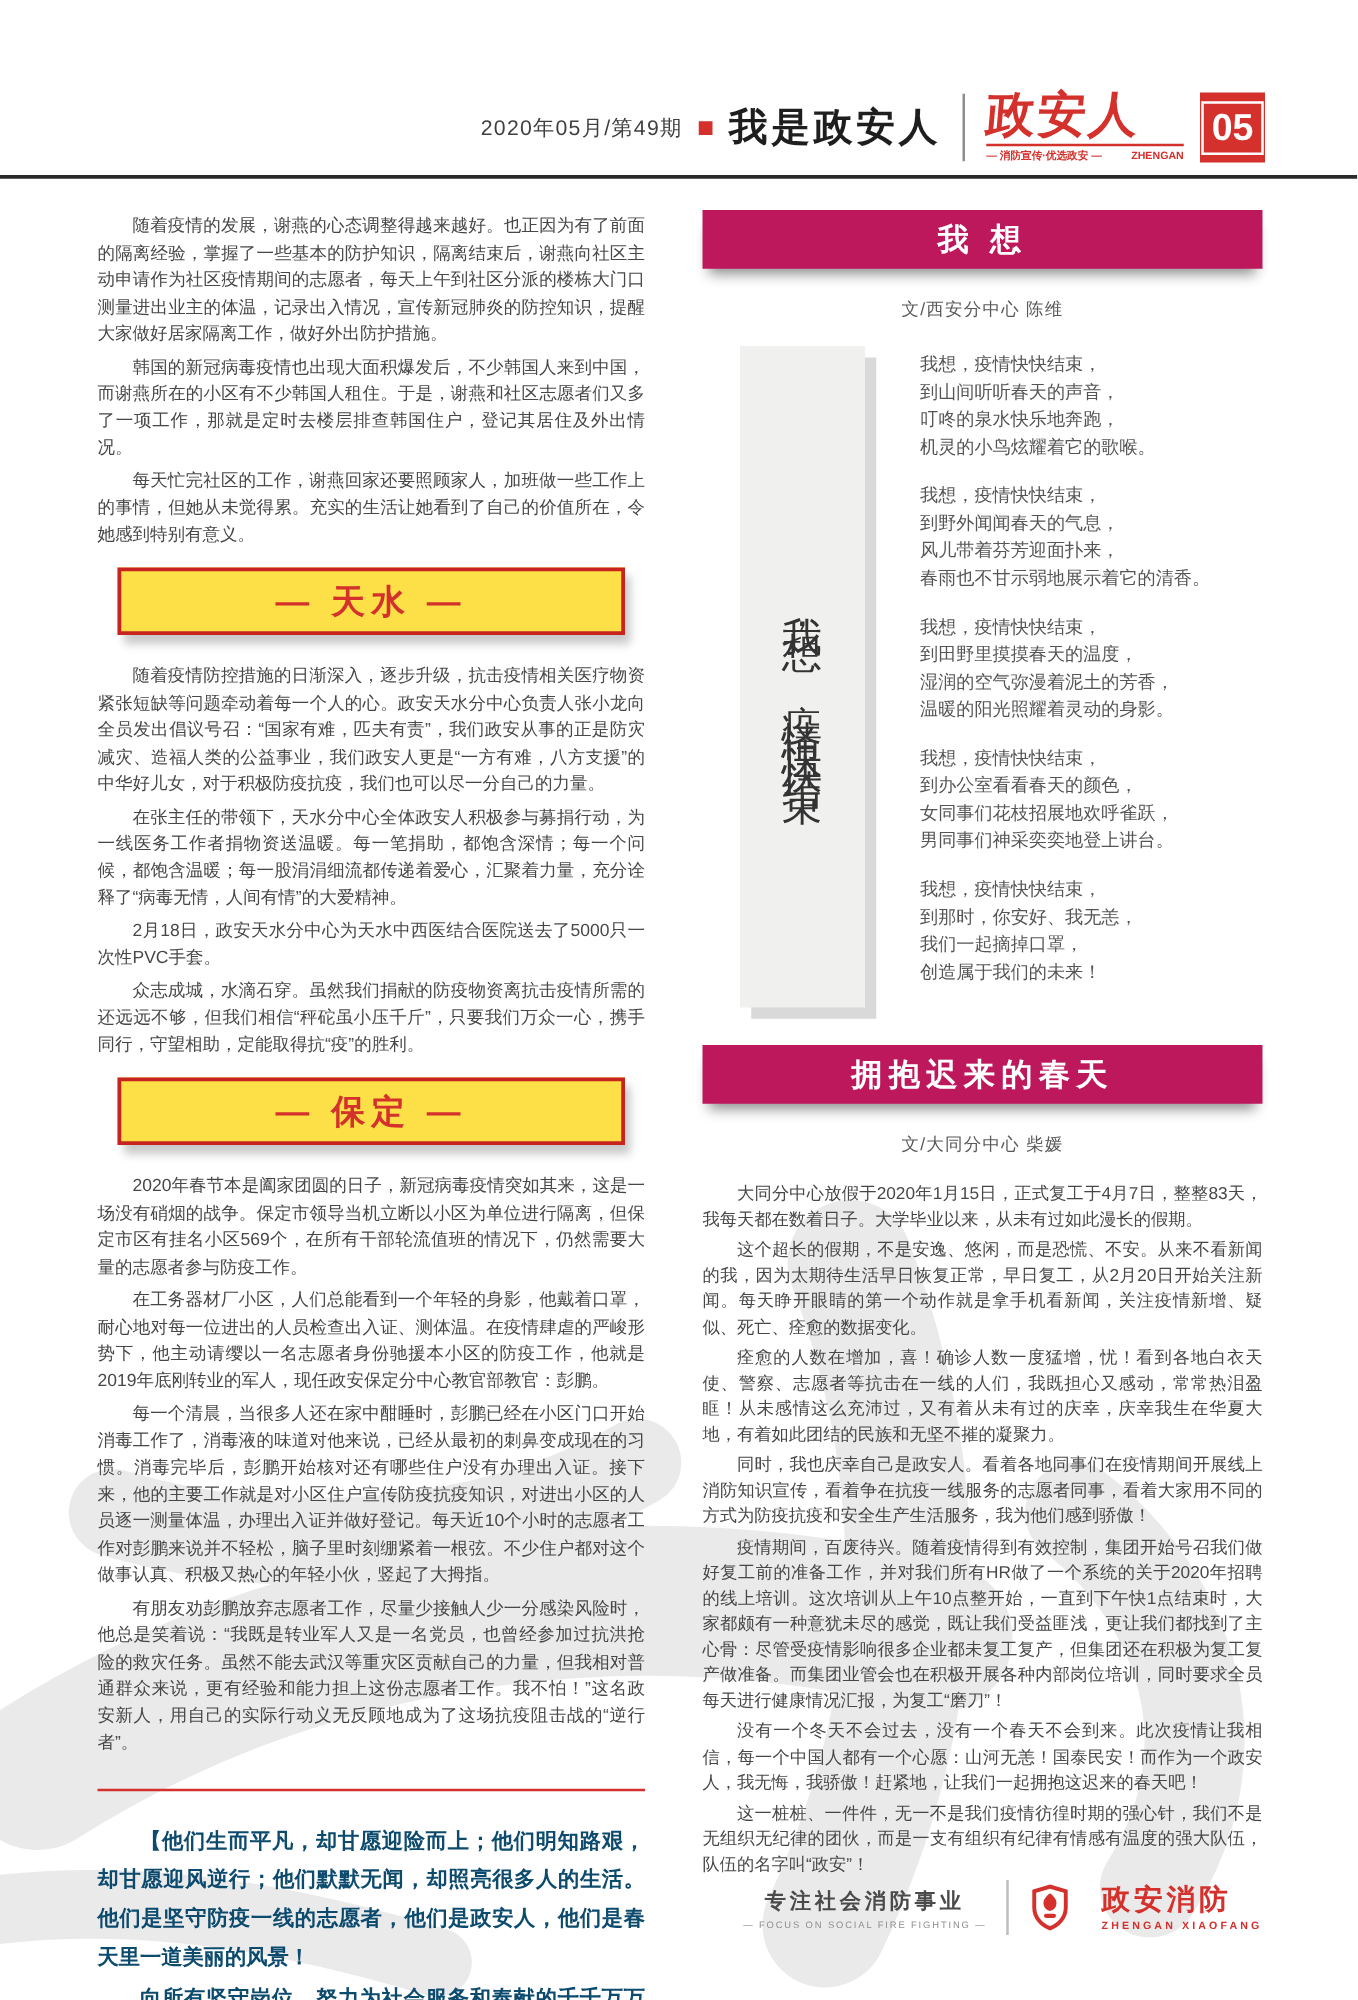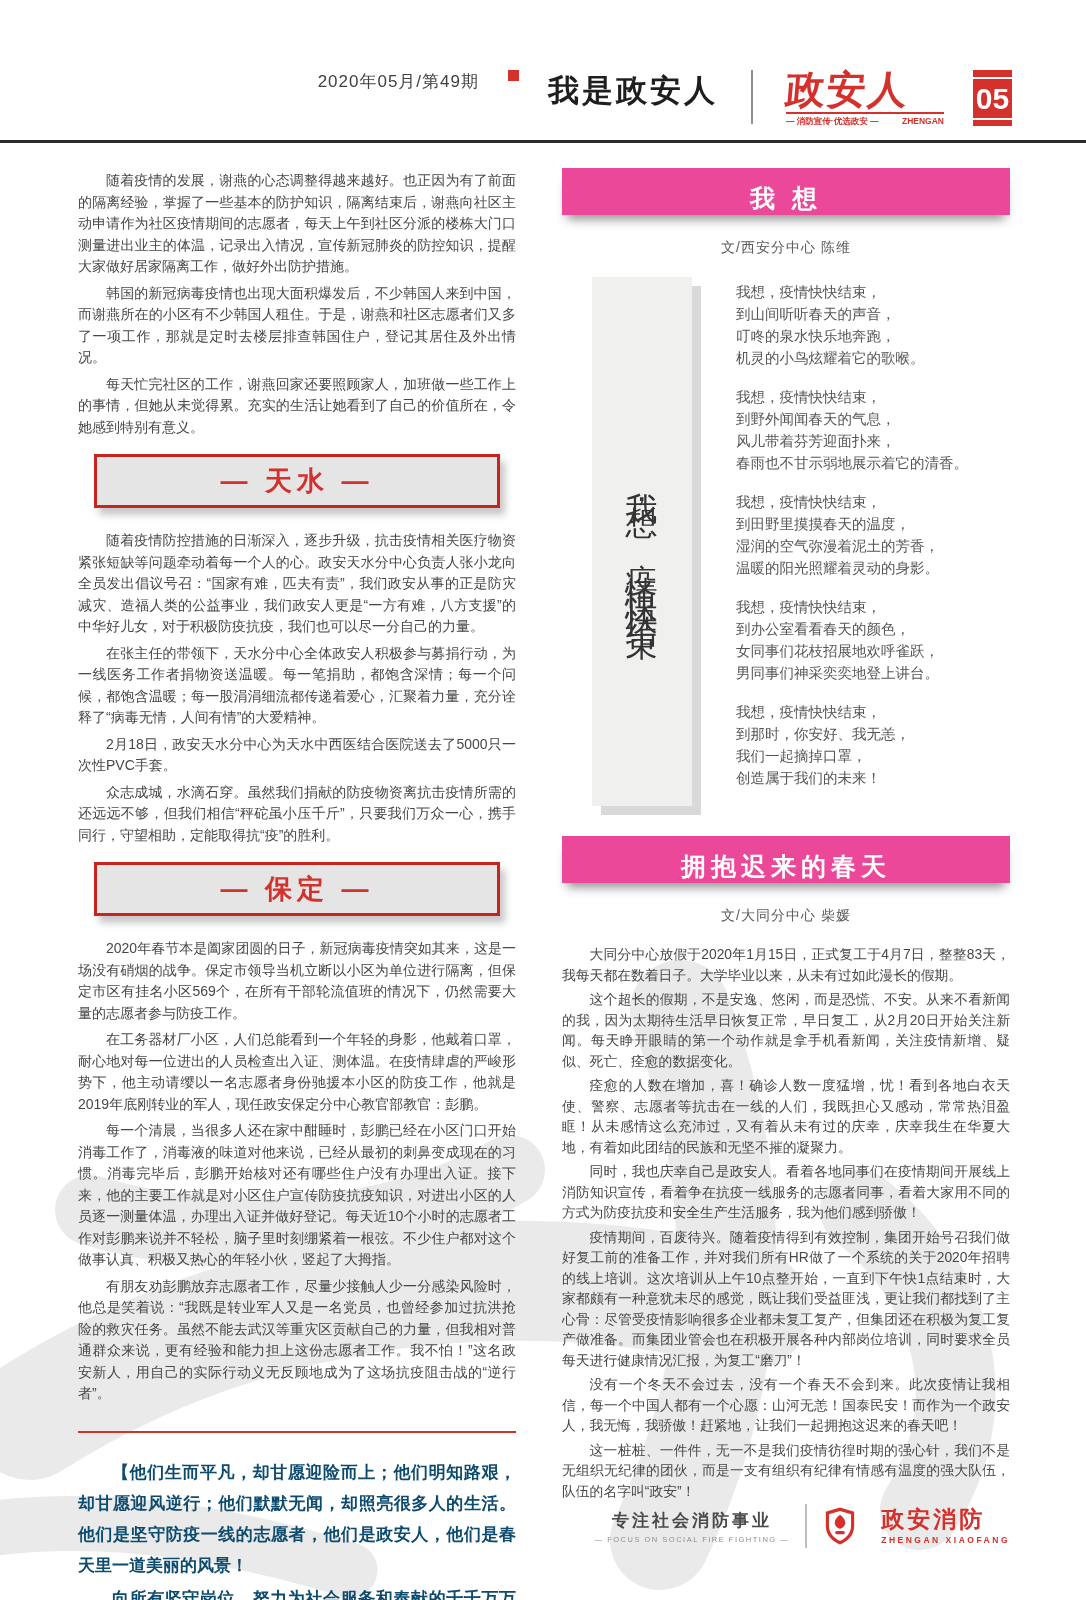--- a/index.html
+++ b/index.html
@@ -2,49 +2,49 @@
 <html><head>
 <meta charset="utf-8">
 <style>
   html,body{margin:0;padding:0;background:#ffffff;}
   .page{position:relative;width:1086px;height:1600px;background:#fff;overflow:hidden;
         font-family:"Liberation Sans",sans-serif;}
   
   .watermark{position:absolute;left:-80px;top:950px;z-index:0;}
   
   .header{position:absolute;top:70px;left:78px;right:74px;height:64px;
-          display:flex;align-items:flex-start;justify-content:flex-end;gap:29px;z-index:2;}
+          display:flex;align-items:center;justify-content:flex-end;gap:13px;z-index:2;}
   .issue{font-size:17px;color:#3f3f3f;letter-spacing:1px;white-space:nowrap;}
   .red-sq{width:11px;height:11px;background:#d4312c;display:inline-block;flex:0 0 auto;}
   .masthead{font-size:31px;font-weight:bold;color:#1e1e1e;letter-spacing:3px;white-space:nowrap;}
   .vdiv{width:2px;height:54px;background:#8f8f8f;margin:0 4px;flex:0 0 auto;}
   .logo{display:flex;flex-direction:column;width:158px;flex:0 0 auto;}
   .logo-main{font-size:39px;font-weight:900;color:#d4312c;letter-spacing:2px;line-height:1;
              transform:skewX(-5deg);white-space:nowrap;}
   .logo-sub{display:flex;justify-content:space-between;align-items:baseline;
             border-top:2px solid #d4312c;margin-top:3px;padding-top:2px;
             font-size:8.5px;color:#d4312c;font-weight:bold;white-space:nowrap;}
-  .page-num{width:39px;height:56px;background:#d4312c;display:flex;align-items:center;
+  .page-num{width:52px;height:56px;background:#d4312c;display:flex;align-items:center;
             justify-content:center;flex:0 0 auto;}
   .page-num span{border:2.5px solid #fff;padding:0 6px;color:#fff;font-size:30px;
                  font-weight:bold;line-height:1.3;}
   .header-rule{position:absolute;left:0;right:0;top:140px;height:3px;background:#2a2a2a;z-index:2;}
   
   .left-col{position:absolute;left:78px;top:170px;width:438px;z-index:1;}
   .right-col{position:absolute;left:562px;top:168px;width:448px;z-index:1;}
   .body{font-size:14px;line-height:21.5px;color:#474747;text-align:justify;
         text-indent:2em;margin:0 0 5px;}
   .section-box{margin:16px 16px 22px;border:3px solid #c8241f;padding:6px 0;text-align:center;
-               font-size:27px;font-weight:bold;color:#d4312c;letter-spacing:5px;background:#e5e5e5;
+               font-size:27px;font-weight:bold;color:#d4312c;letter-spacing:5px;background:#fde047;
                box-shadow:5px 7px 7px rgba(0,0,0,.22);}
   .red-rule{border:none;border-top:2px solid #d4312c;margin:26px 0 24px;}
   .highlight{font-size:17px;line-height:31px;font-weight:bold;color:#0c4a6e;
              text-align:justify;text-indent:2em;margin:0 0 2px;}
   
-  .red-banner{height:47px;background:#ec4899;display:flex;align-items:flex-end;justify-content:center;
+  .red-banner{height:47px;background:#be185d;display:flex;align-items:center;justify-content:center;
               color:#fff;font-size:25px;font-weight:bold;letter-spacing:5px;
               box-shadow:0 9px 10px -5px rgba(0,0,0,.45);}
   .red-banner.second{margin-top:30px;}
   .byline{text-align:center;font-size:14px;color:#5a5a5a;margin:24px 0 20px;letter-spacing:1px;}
   .poem-wrap{display:flex;margin-top:8px;}
   .vtitle-box{width:100px;min-height:476px;background:#f0f0ef;box-shadow:9px 9px 0 #d9d9d9;
               display:flex;align-items:center;justify-content:center;margin-left:30px;flex:0 0 auto;}
   .vtitle{writing-mode:vertical-rl;font-family:"DejaVu Serif","Liberation Serif",serif;
           font-size:32px;color:#333;letter-spacing:13px;line-height:1;}
   .stanzas{margin-left:44px;padding-top:4px;}

